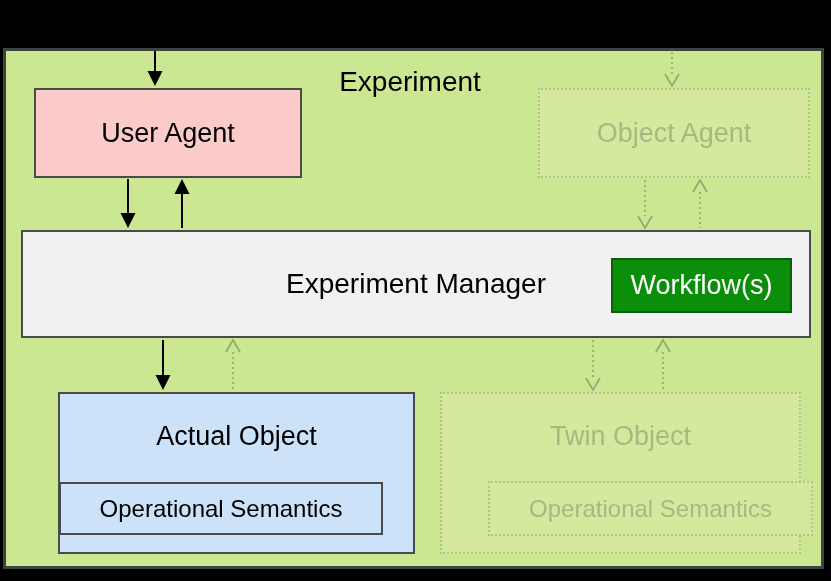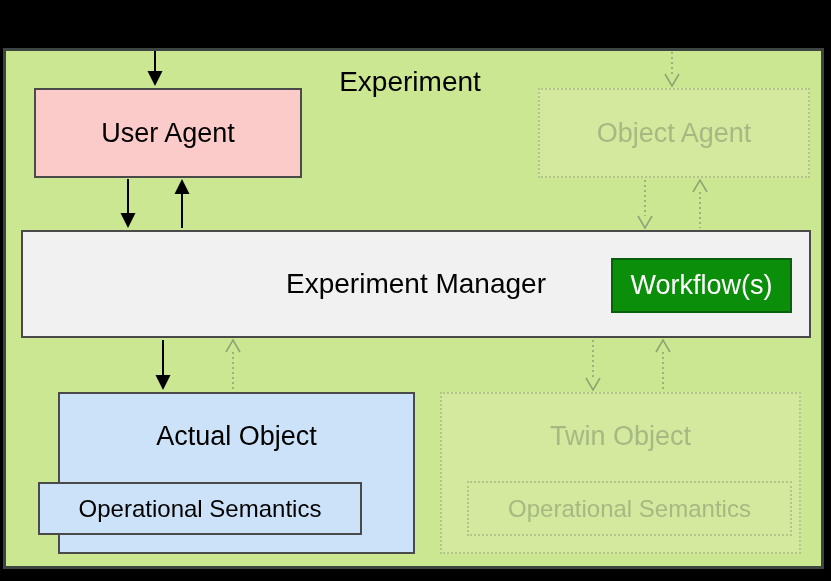--- a/index.html
+++ b/index.html
@@ -40,21 +40,21 @@
   .workflow{
     left:611px;top:258px;width:181px;height:55px;
     background:var(--green-btn-fill);
     border:2px solid var(--green-btn-border);
     color:var(--green-btn-text);font-size:27px;
   }
   .object-box{align-items:flex-start;justify-content:center;font-size:27px;}
   .object-box .obj-label{margin-top:26px;line-height:32px;}
   .actual-object{left:21px;top:392px;width:357px;height:162px;background:var(--blue-fill);margin-left:37px;}
   .twin-object{left:440px;top:392px;width:361px;height:162px;}
-  .semantics{font-size:24px;}
+  .semantics{font-size:24px;margin-left:21px;}
   .actual-semantics{left:38px;top:482px;width:324px;height:53px;background:var(--blue-fill);}
   .twin-semantics{left:467px;top:481px;width:325px;height:55px;}
   .edges-layer{position:absolute;left:0;top:0;pointer-events:none;}
 </style>
 </head>
 <body>
 
 <div id="canvas">
 
   <div class="frame"></div>

